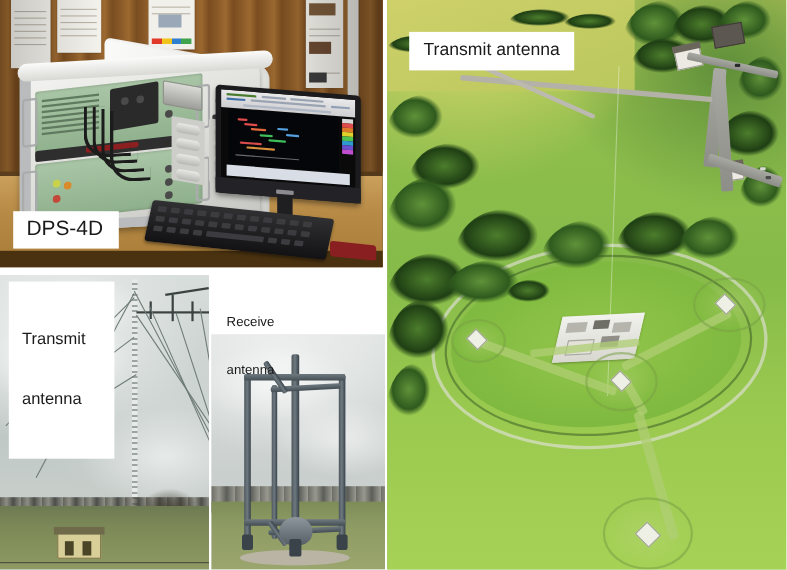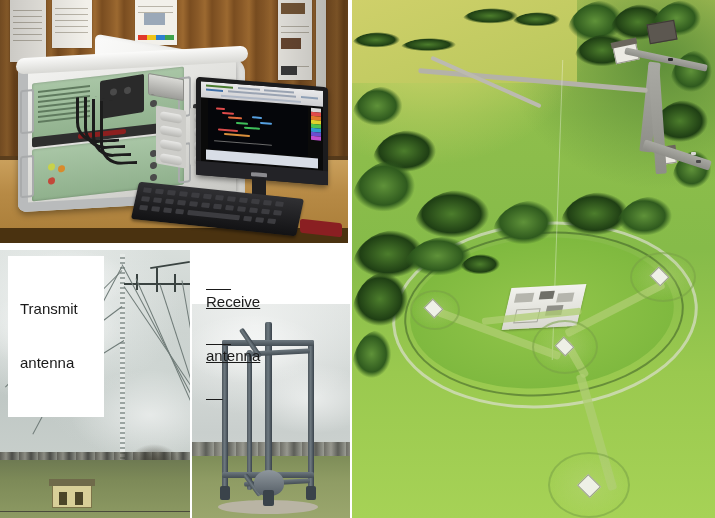--- a/index.html
+++ b/index.html
@@ -507,20 +507,21 @@
         <div class="key" style="left:18px;top:23px"></div>
       <div class="key" style="left:30px;top:23px"></div>
         <div class="key" style="left:42px;top:23px"></div>
       <div class="key" style="left:54px;top:23px;width:52px"></div>
       <div class="key" style="left:110px;top:23px"></div>
         <div class="key" style="left:122px;top:23px"></div>
       <div class="key" style="left:134px;top:23px"></div>
     </div>
     <div class="mousebit"></div>
 
+    <div class="label" style="left:12px;top:192px;padding:5px 14px 6px 12px;font-size:19px;">DPS-4D</div>
   </div>
 
   <div class="panel" id="panel-tx">
     <div class="sky-grey"></div>
     <div class="cloud" style="left:-20px;top:40px;width:150px;height:80px;"></div>
     <div class="cloud" style="left:70px;top:120px;width:160px;height:90px;"></div>
     <div class="cloud" style="left:10px;top:0px;width:120px;height:60px;"></div>
 
     <div class="mast"></div>
 
@@ -579,21 +580,21 @@
 
       <div class="tube" style="left:56px;top:22px;width:5px;height:34px;transform:rotate(-34deg);"></div>
       <div class="tube" style="left:58px;top:168px;width:5px;height:26px;transform:rotate(-36deg);"></div>
 
       <div class="rx-dish"></div>
       <div class="tube" style="left:28px;top:182px;width:10px;height:14px;background:#3a434a;"></div>
       <div class="tube" style="left:71px;top:186px;width:11px;height:16px;background:#3a434a;"></div>
       <div class="tube" style="left:114px;top:182px;width:10px;height:14px;background:#3a434a;"></div>
     </div>
 
-    <div class="label plain" style="left:8px;top:4px;padding:2px 6px;font-size:15px;text-decoration:underline;">
+    <div class="label plain" style="left:8px;top:4px;padding:2px 6px;font-size:12px;">
       <div>Receive</div>
       <div>antenna</div>
     </div>
   </div>
 
   <div class="panel" id="panel-aerial">
     <div class="aerial-base"></div>
     <div class="field-top"></div>
 
     <div class="tree-blob dk" style="left:110px;top:8px;width:70px;height:26px;"></div>
@@ -665,15 +666,16 @@
     <div class="rx-halo" style="left:180px;top:320px;width:62px;height:50px;"></div>
     <div class="rx-pad-aerial" style="left:205px;top:340px;"></div>
 
     <div class="rx-halo" style="left:196px;top:452px;width:78px;height:62px;"></div>
     <div class="rx-pad-aerial" style="left:228px;top:478px;width:16px;height:14px;"></div>
 
     <div class="car" style="left:316px;top:58px;background:#2b2b2b;"></div>
     <div class="car" style="left:339px;top:152px;background:#d8d8d4;"></div>
     <div class="car" style="left:344px;top:160px;background:#4a4a4a;"></div>
 
+    <div class="label" style="left:20px;top:29px;padding:7px 13px 8px 13px;font-size:16px;">Transmit antenna</div>
   </div>
 
 </div>
 
 </body></html>

